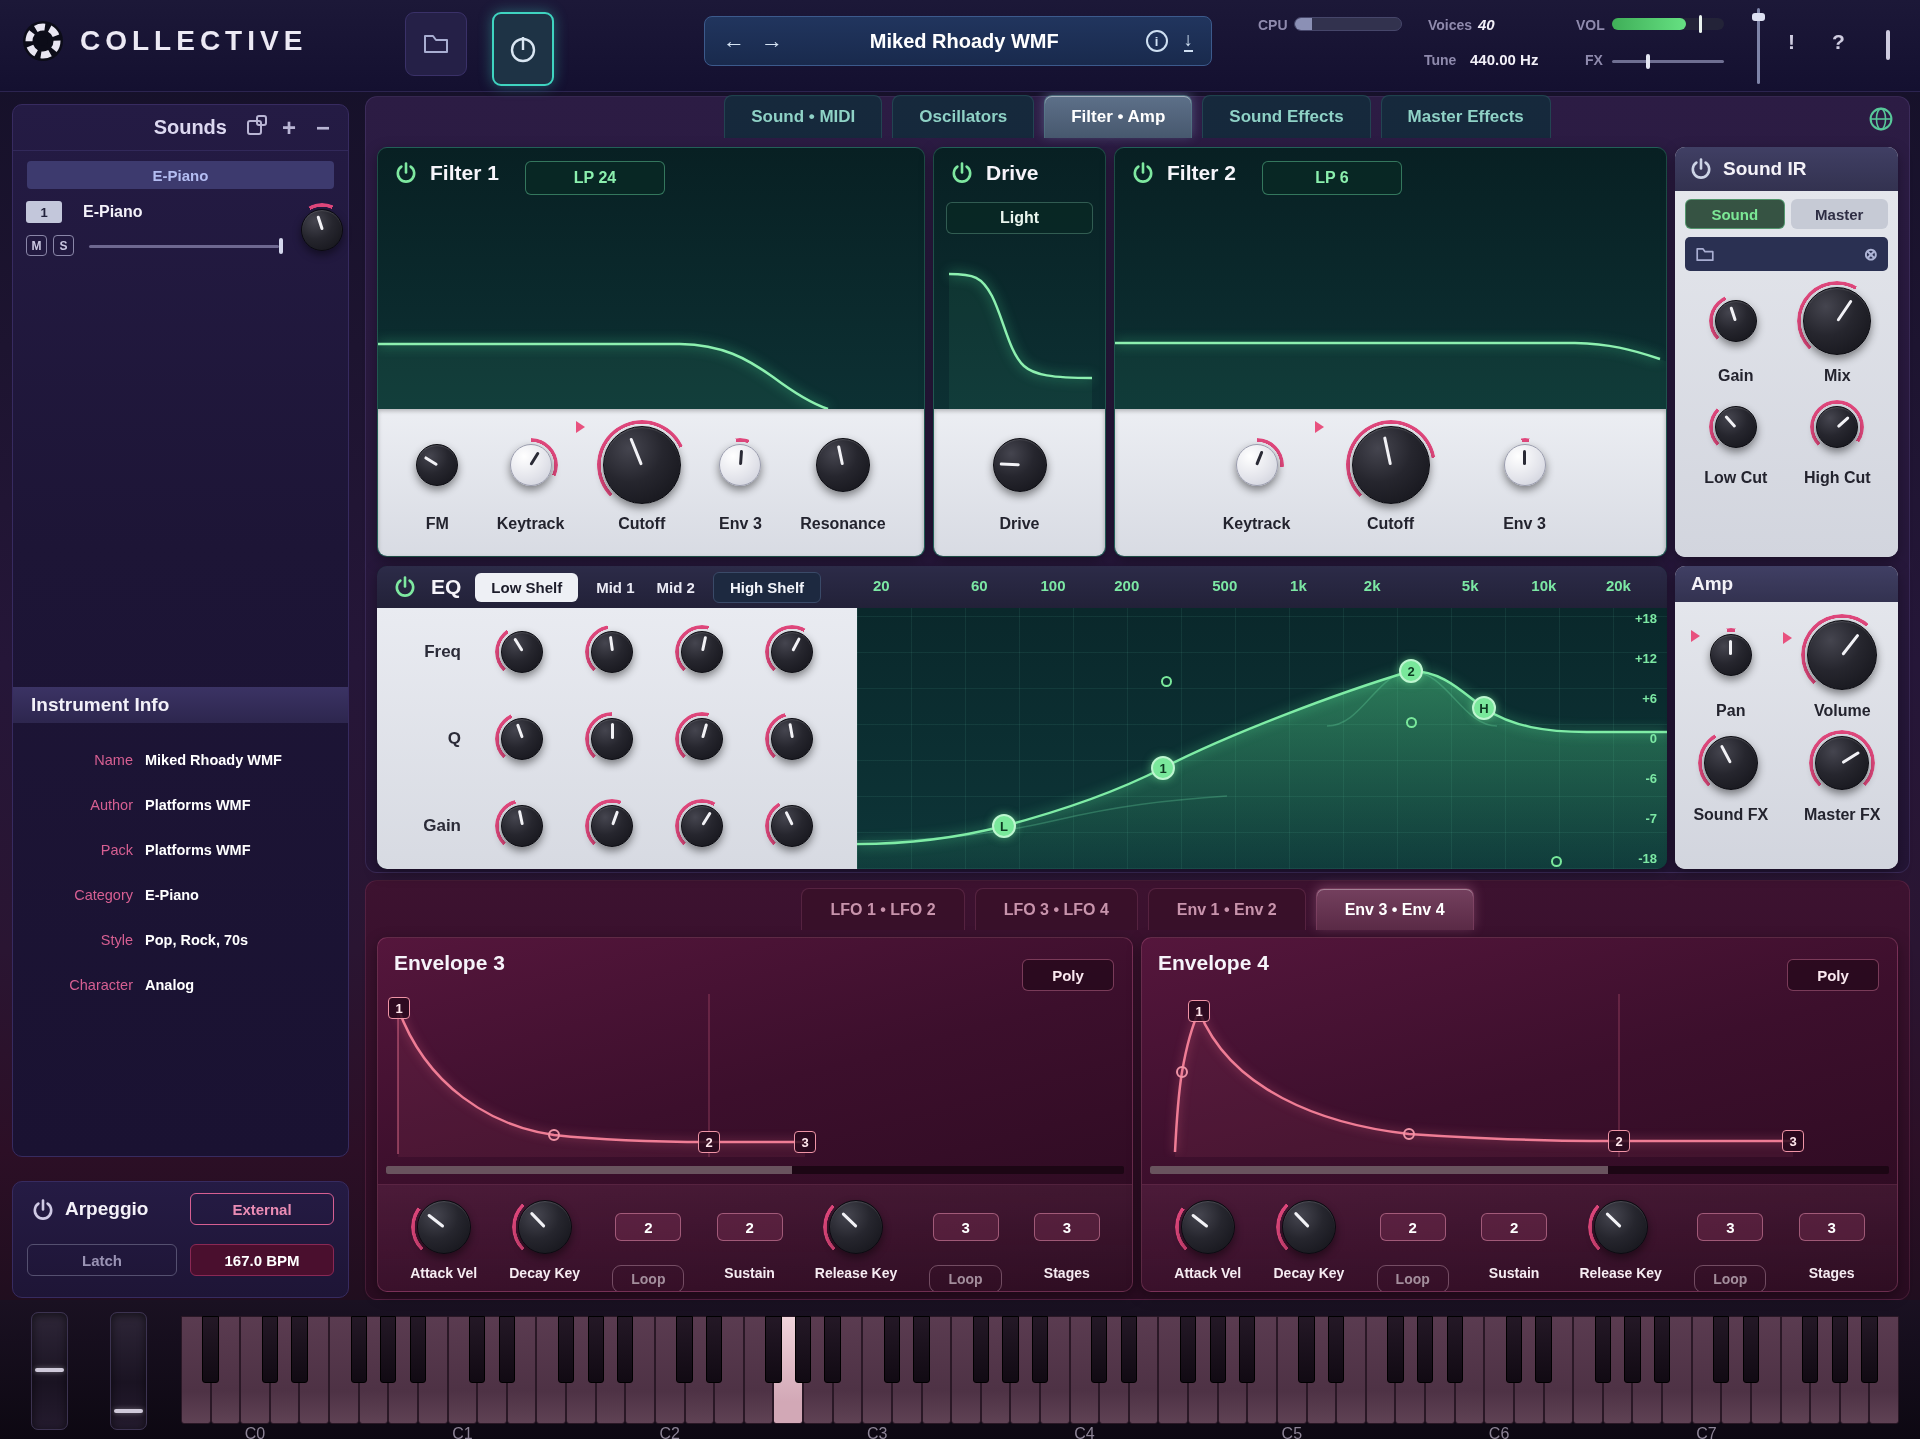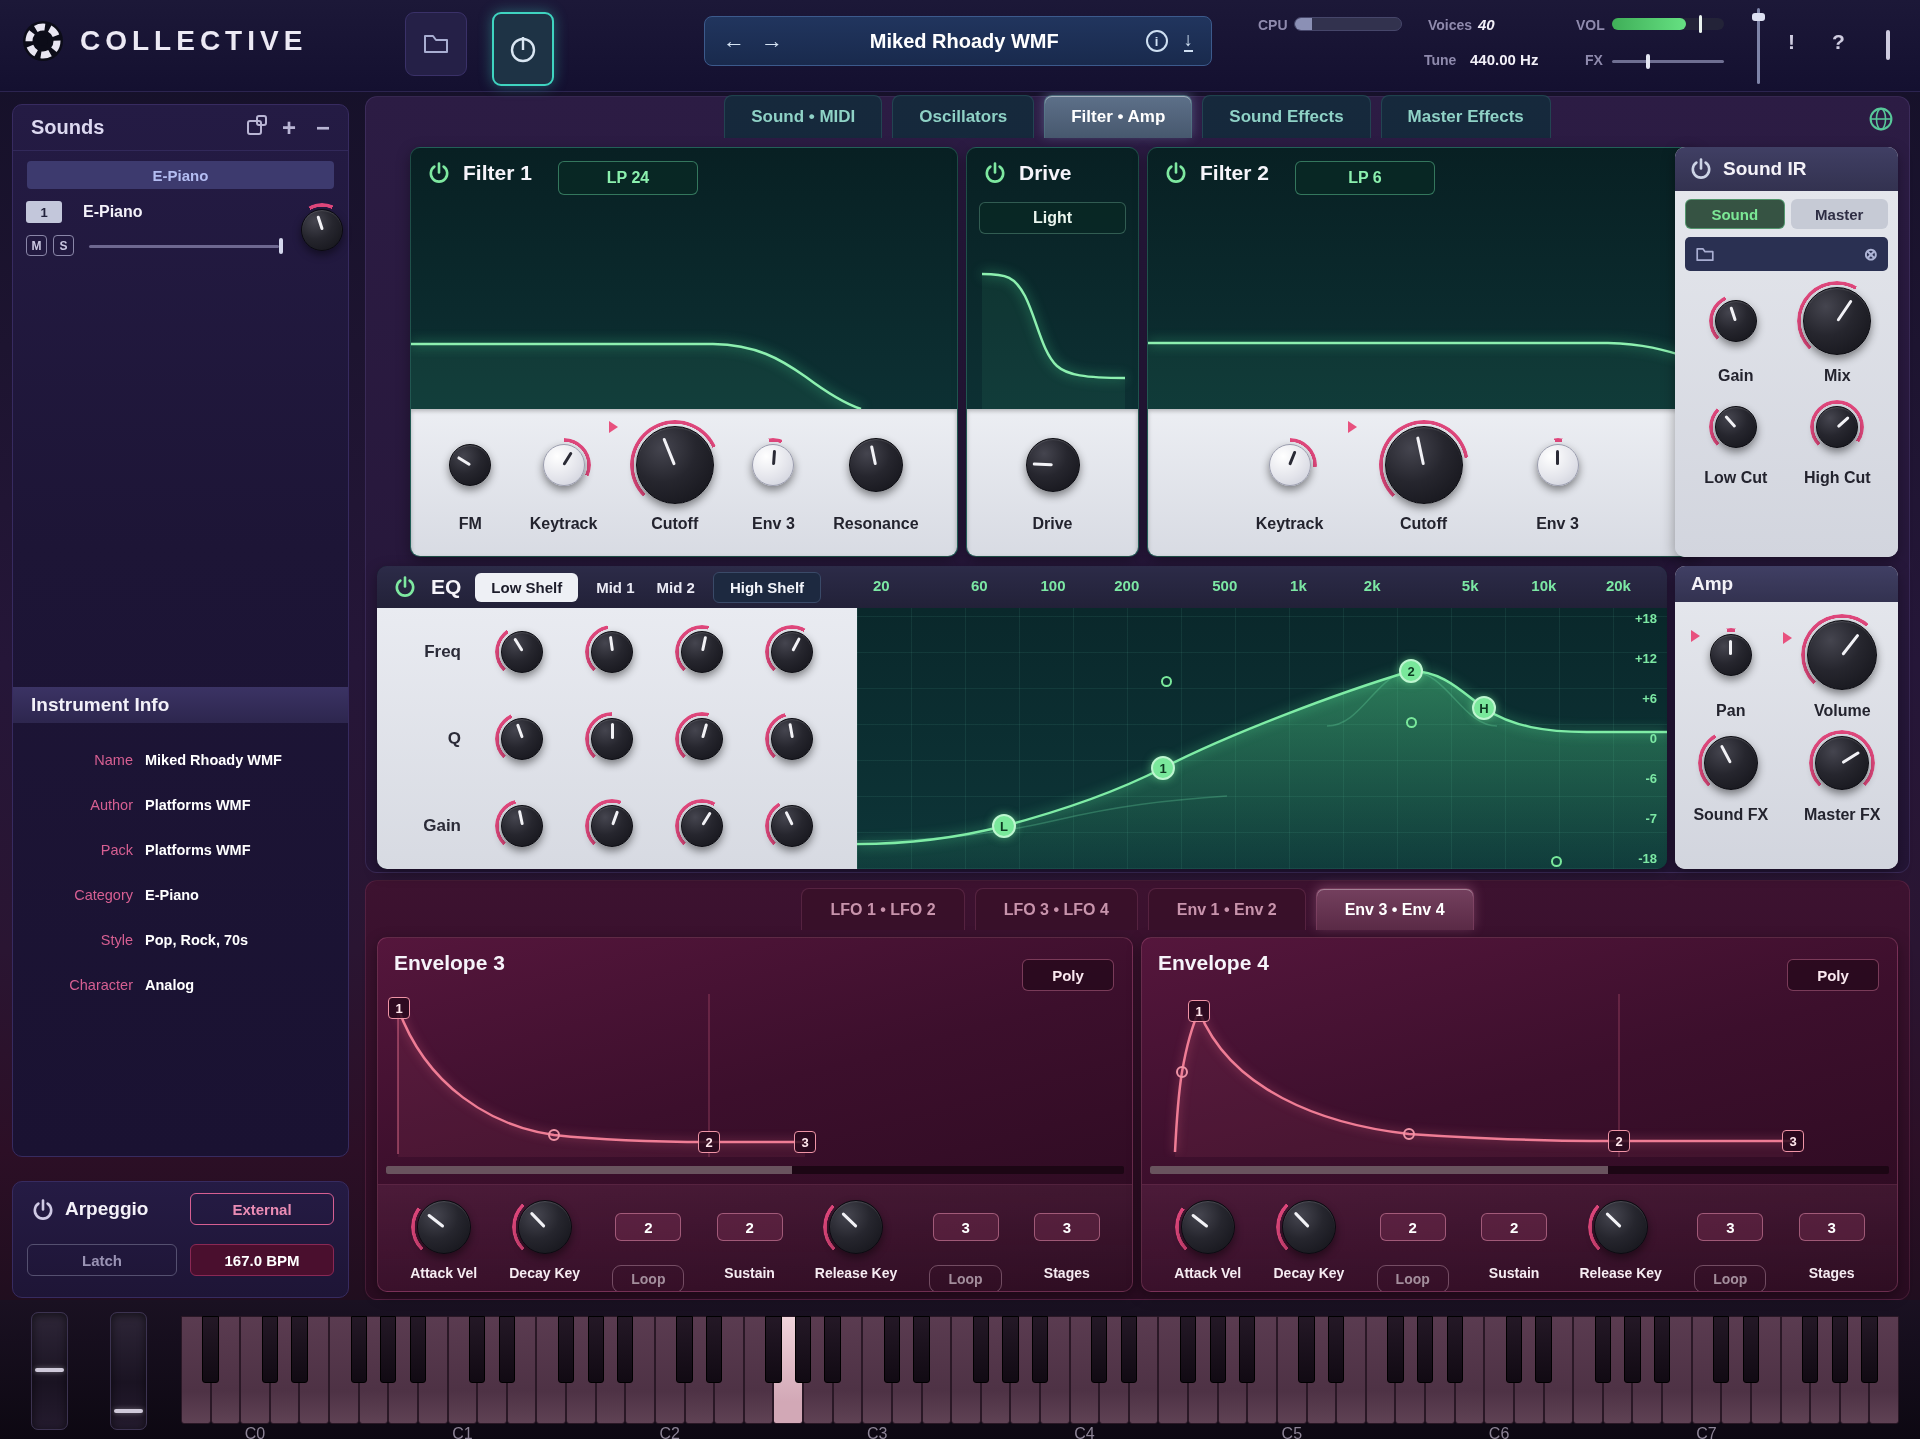--- a/index.html
+++ b/index.html
@@ -33,21 +33,21 @@
   .fx-slider{position:absolute;left:1612px;top:60px;width:112px;height:3px;background:#6f6f92;border-radius:2px;}
   .fx-handle{position:absolute;left:30%;top:-6px;width:4px;height:15px;background:#e4e6f2;border-radius:2px;}
   .mfader{position:absolute;left:1757px;top:8px;width:3px;height:76px;background:#7e84a8;border-radius:2px;}
   .mfader i{position:absolute;left:-5px;top:5px;width:13px;height:8px;background:#dde0f2;border-radius:3px;display:block;}
   .tb-ico{position:absolute;color:#cfccе0;color:#cfcce0;font-size:21px;font-weight:700;}
   .menu-bar{position:absolute;left:1886px;top:30px;width:4px;height:30px;background:#cfcce0;border-radius:2px;}
 
   
   .sidebar{position:absolute;left:12px;top:104px;width:337px;height:1053px;border-radius:10px;
     background:linear-gradient(180deg,#241b44 0%,#1d1536 42%,#1a1232 100%);border:1px solid #372b60;z-index:5;}
-  .snd-head{height:46px;display:flex;align-items:center;padding:0 18px;gap:20px;border-bottom:1px solid #32295a;}
+  .snd-head{height:46px;display:flex;align-items:center;padding:0 18px;gap:20px;border-bottom:1px solid #32295a;text-align:right;}
   .snd-title{color:#dcd8f0;font-weight:700;font-size:20px;flex:1;}
   .ic-copy{position:relative;width:15px;height:15px;border:2px solid #b9b5d4;border-radius:3px;display:inline-block;}
   .ic-copy i{position:absolute;right:-7px;top:-7px;width:11px;height:11px;border:2px solid #b9b5d4;border-radius:3px;display:block;}
   .ic-txt{color:#b9b5d4;font-size:24px;font-weight:700;line-height:1;cursor:pointer;}
   .sel-row{margin:10px 14px 6px;height:28px;background:#3d3a6e;border-radius:4px;display:flex;align-items:center;justify-content:center;color:#b4bdf2;font-weight:700;font-size:15px;cursor:pointer;}
   .slot{position:relative;height:72px;}
   .badge1{position:absolute;left:13px;top:6px;width:36px;height:22px;background:#c3c7db;color:#22223c;border-radius:3px;display:flex;align-items:center;justify-content:center;font-weight:700;font-size:13px;}
   .slot-name{position:absolute;left:70px;top:8px;color:#f4f2fa;font-weight:700;font-size:16px;}
   .ms{position:absolute;top:40px;width:21px;height:21px;border:1.5px solid #8a86a8;border-radius:4px;color:#cac6e0;font-size:12px;font-weight:700;display:flex;align-items:center;justify-content:center;}
   .slot-track{position:absolute;left:76px;top:50px;width:190px;height:3px;background:#6e6890;border-radius:2px;}
@@ -80,21 +80,21 @@
     box-shadow:0 -2px 12px rgba(170,210,255,.3), inset 0 1px 0 rgba(255,255,255,.45);}
   .globe{position:absolute;left:1868px;top:106px;width:26px;height:26px;z-index:7;}
   .mod-tabs{position:absolute;left:365px;top:888px;width:1545px;height:43px;display:flex;justify-content:center;gap:10px;z-index:6;}
   .etab{height:42px;padding:0 28px;display:flex;align-items:center;border-radius:8px 8px 0 0;
     background:rgba(56,16,40,.8);color:#c894ac;font-weight:700;font-size:16px;border:1px solid rgba(220,120,170,.18);border-bottom:none;cursor:pointer;}
   .etab.active{background:linear-gradient(180deg,#74405e,#5a2a46);color:#fff;
     box-shadow:0 -2px 12px rgba(255,170,210,.25), inset 0 1px 0 rgba(255,255,255,.35);}
 
   
   .panel{position:absolute;border-radius:10px;overflow:hidden;box-shadow:0 4px 14px rgba(0,0,0,.35);z-index:5;}
-  .tealpanel{background:linear-gradient(180deg,#082023 0%,#0c2e31 55%,#0e3a3c 100%);border:1px solid rgba(110,230,190,.22);margin-left:33px;}
+  .tealpanel{background:linear-gradient(180deg,#082023 0%,#0c2e31 55%,#0e3a3c 100%);border:1px solid rgba(110,230,190,.22);}
   .phead{position:absolute;left:16px;top:13px;display:flex;align-items:center;gap:12px;z-index:3;}
   .ptitle{color:#f6f4fa;font-weight:700;font-size:21px;}
   .pwr{width:24px;height:24px;color:#7ee8a0;flex:none;}
   .pwr svg{width:100%;height:100%;display:block;}
   .mode-chip{position:absolute;height:34px;border-radius:6px;background:rgba(8,40,36,.85);
     border:1px solid rgba(120,240,180,.4);color:#8bf0ae;font-weight:700;font-size:16px;
     display:flex;align-items:center;justify-content:center;z-index:3;cursor:pointer;}
   .fstrip{position:absolute;left:0;right:0;bottom:0;height:147px;
     background:linear-gradient(180deg,#eceef3,#d8dbe3);display:flex;justify-content:space-evenly;
     align-items:flex-start;padding-top:12px;box-shadow:inset 0 2px 4px rgba(0,0,0,.25);}

